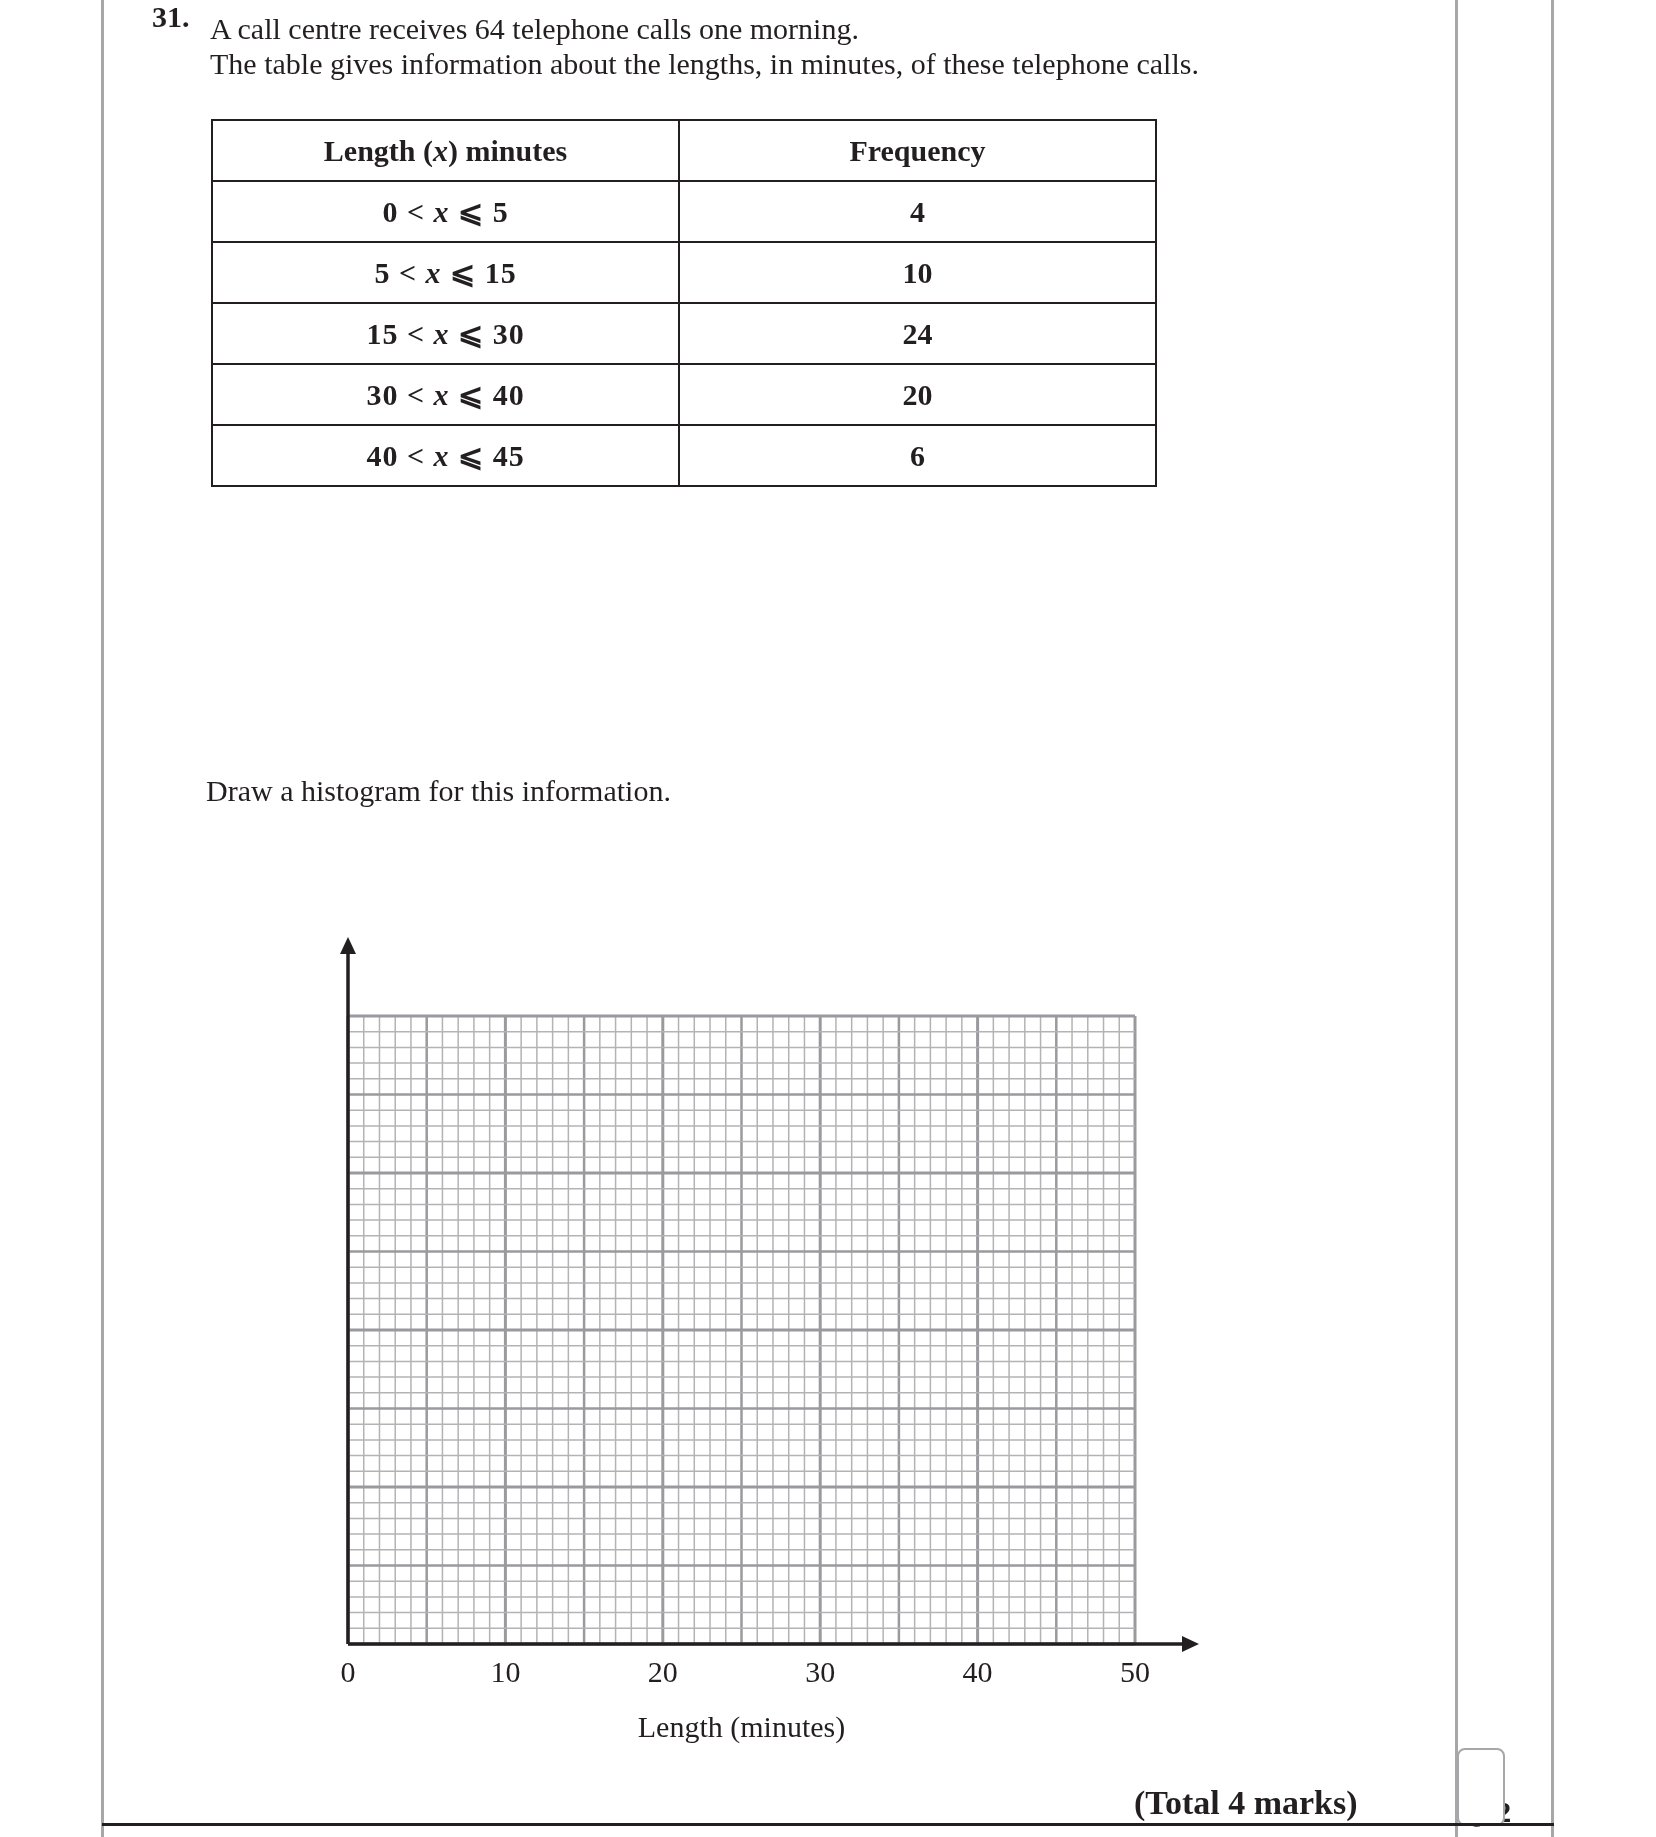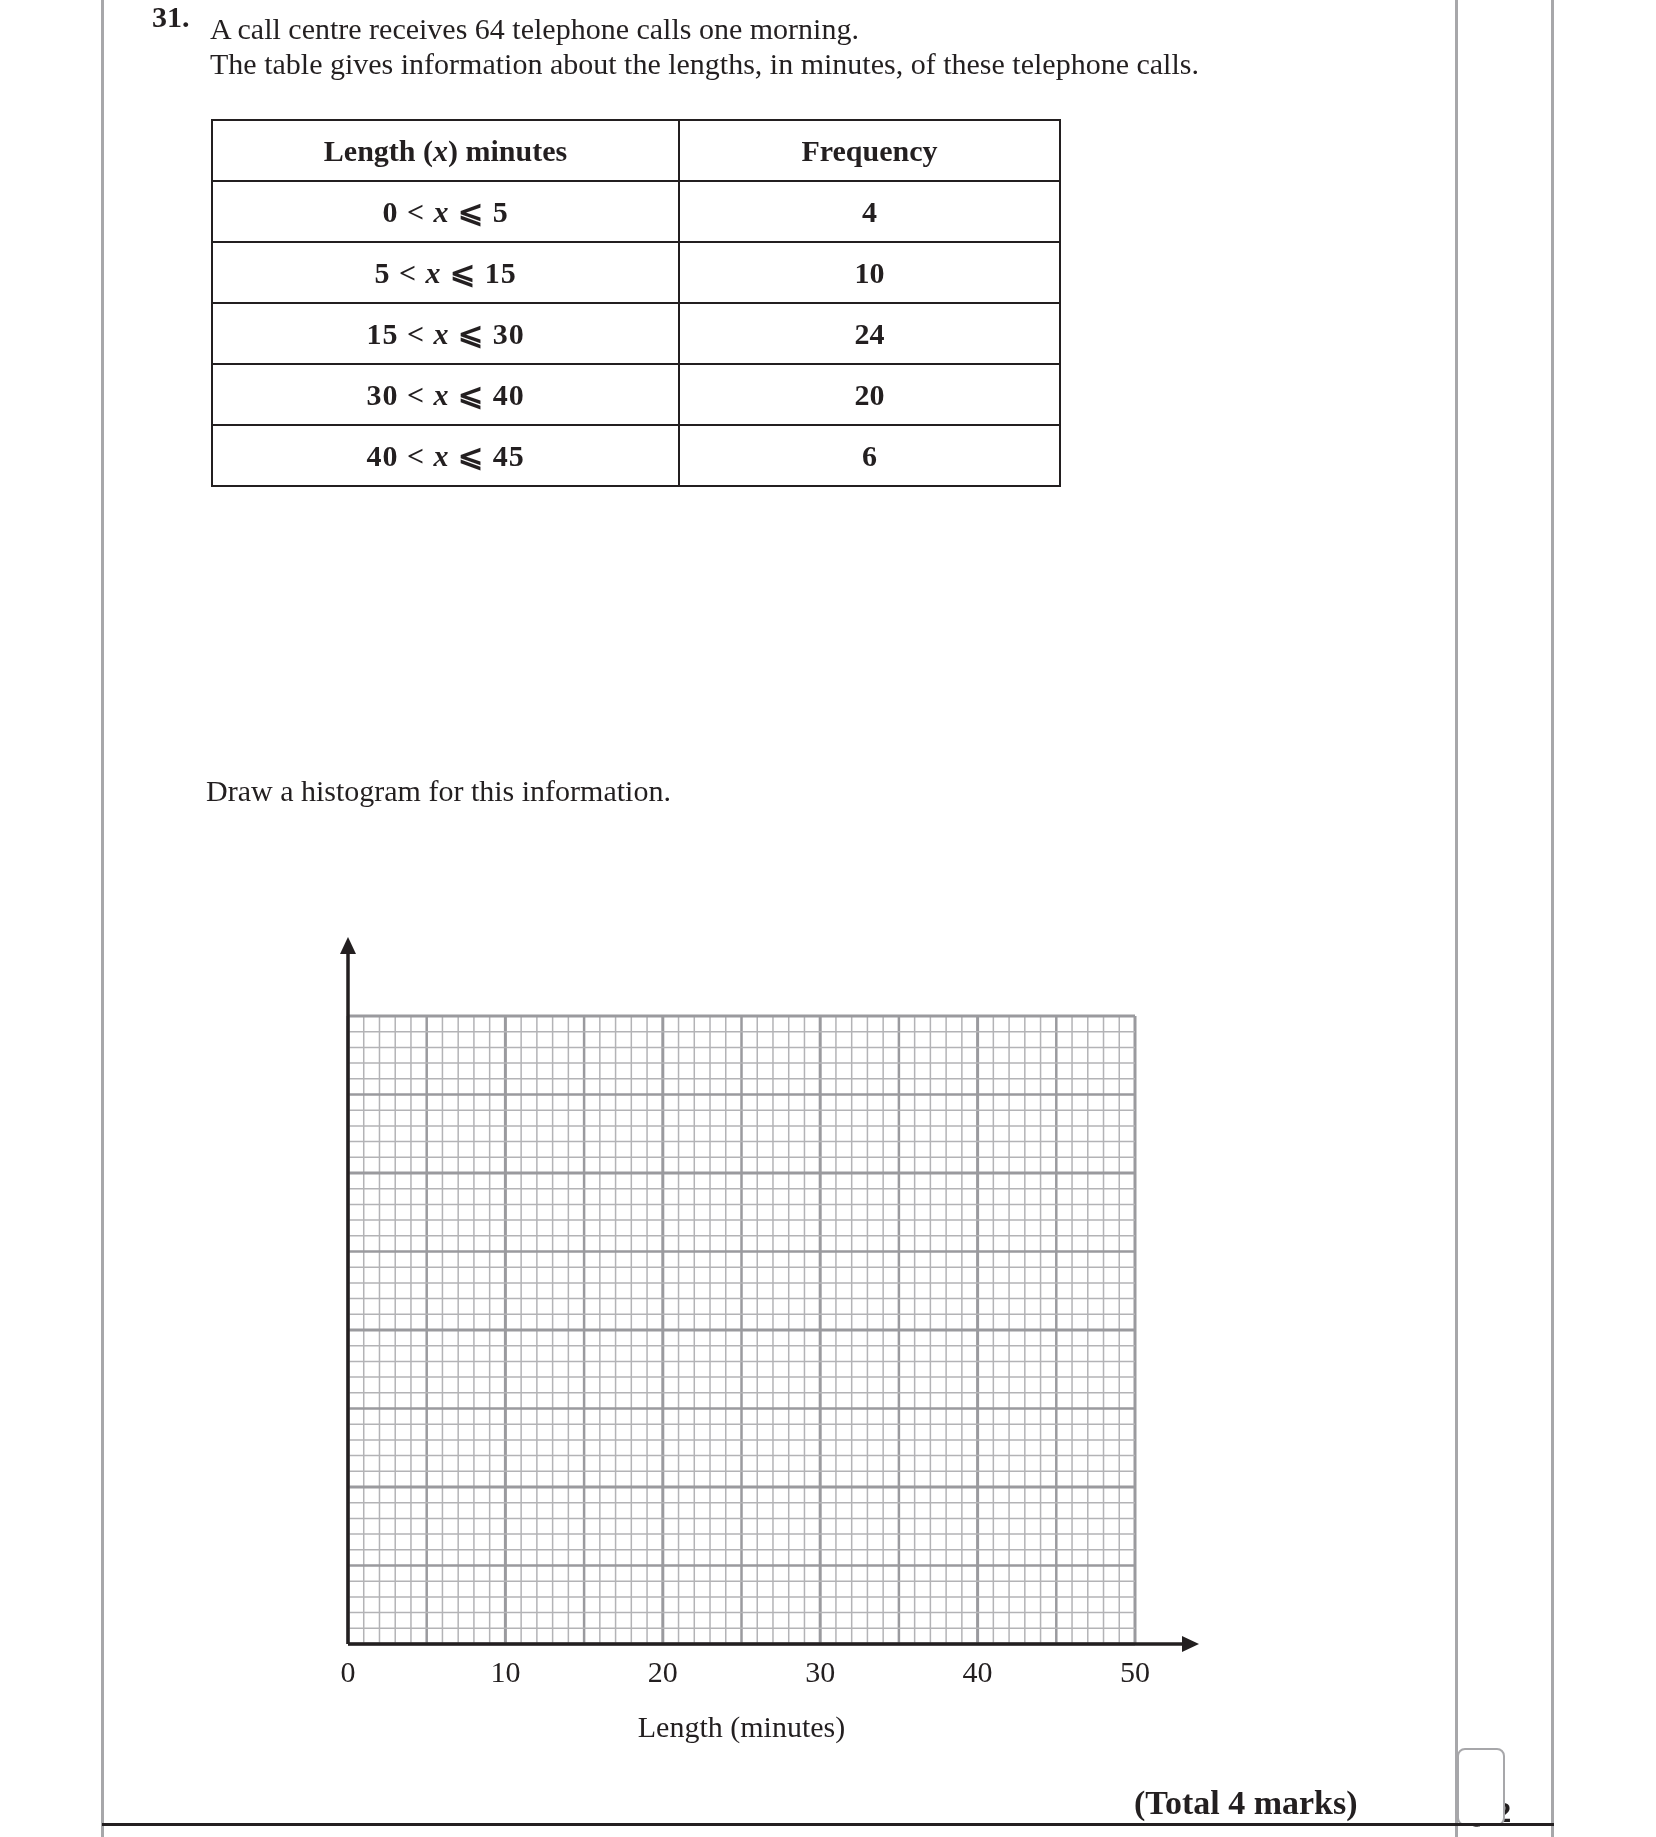--- a/index.html
+++ b/index.html
@@ -2,21 +2,21 @@
 <html><head>
 <meta charset="utf-8">
 <style>
   html, body { margin: 0; padding: 0; background: #ffffff; }
   body { width: 1656px; height: 1837px; position: relative; overflow: hidden;
          font-family: "Liberation Serif", "DejaVu Serif", serif; color: #231f20; }
   .abs { position: absolute; }
   .vline { position: absolute; top: 0; width: 3px; background: #a7a7aa; }
   .q-num { font-weight: bold; font-size: 30px; }
   .text { font-size: 30px; white-space: nowrap; }
-  table.freq { position: absolute; left: 211px; top: 119px; width: 850px; border-collapse: collapse; }
+  table.freq { position: absolute; left: 211px; top: 119px; width: 946px; border-collapse: collapse; }
   table.freq td, table.freq th { border: 2.5px solid #231f20; height: 59px; text-align: center;
     font-size: 30px; padding: 0; font-weight: bold; }
   table.freq th { font-weight: bold; }
   table.freq td.c1, table.freq th.c1 { width: 465px; }
   .ineq { letter-spacing: 1px; }
   .ineq i { font-style: italic; }
   #graph { position: absolute; left: 0; top: 0; }
   .bold { font-weight: bold; }
   .markbox { position: absolute; left: 1457px; top: 1748px; width: 44px; height: 74px;
     border: 2px solid #a7a7aa; border-radius: 8px; background: #fff; }

